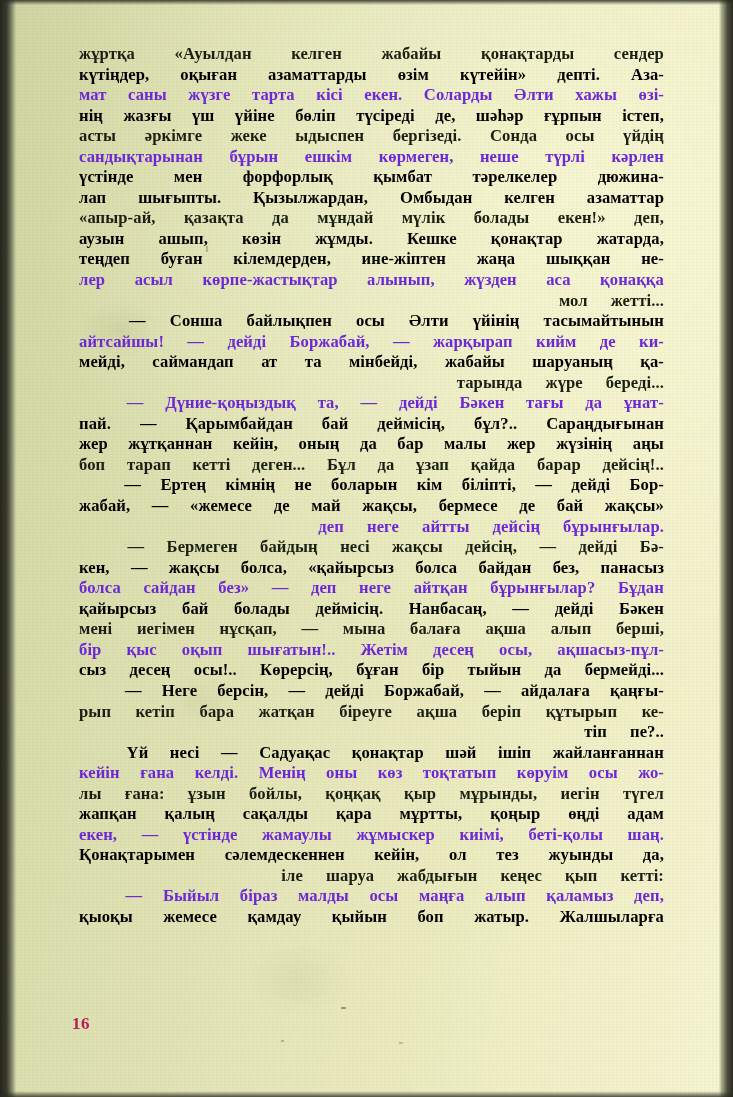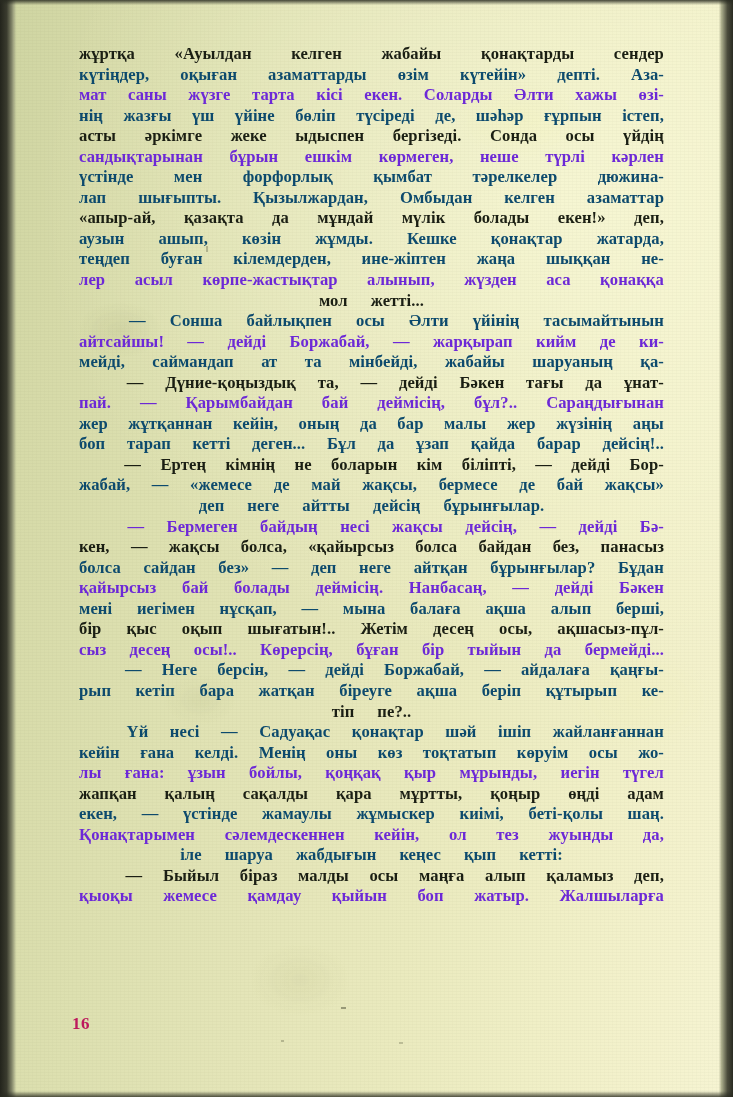--- a/index.html
+++ b/index.html
@@ -85,30 +85,30 @@
   .textblock {
     position: absolute;
     left: 79px;
     top: 44px;
     width: 585px;
   }
 
   .line {
     display: flex;
     white-space: pre;
-    color: #0c4a6e;
+    color: #000000;
     font-size: 16.6px;
     line-height: 20.55px;
     letter-spacing: 0.1px;
     font-weight: 600;
     text-rendering: optimizeLegibility;
   }
   
   .line.just { justify-content: space-between; }
-  .line.last { justify-content: center; }
+  .line.last { justify-content: flex-end; }
   .line .w { display: inline-block; }
   .line.last .w + .w { margin-left: 23px; }
 
   
   .line:nth-child(3n)   { color: #6d28d9; }
   .line:nth-child(4n+1) { color: #1a1e13; }
 
   
   .indent { display: inline-block; width: 26px; }
 
@@ -157,20 +157,21 @@
       <div class="line just"><span class="w">үстінде</span><span class="w">мен</span><span class="w">форфорлық</span><span class="w">қымбат</span><span class="w">тәрелкелер</span><span class="w">дюжина-</span></div>
       <div class="line just"><span class="w">лап</span><span class="w">шығыпты.</span><span class="w">Қызылжардан,</span><span class="w">Омбыдан</span><span class="w">келген</span><span class="w">азаматтар</span></div>
       <div class="line just"><span class="w">«апыр-ай,</span><span class="w">қазақта</span><span class="w">да</span><span class="w">мұндай</span><span class="w">мүлік</span><span class="w">болады</span><span class="w">екен!»</span><span class="w">деп,</span></div>
       <div class="line just"><span class="w">аузын</span><span class="w">ашып,</span><span class="w">көзін</span><span class="w">жұмды.</span><span class="w">Кешке</span><span class="w">қонақтар</span><span class="w">жатарда,</span></div>
       <div class="line just"><span class="w">теңдеп</span><span class="w">буған</span><span class="w">кілемдерден,</span><span class="w">ине-жіптен</span><span class="w">жаңа</span><span class="w">шыққан</span><span class="w">не-</span></div>
       <div class="line just"><span class="w">лер</span><span class="w">асыл</span><span class="w">көрпе-жастықтар</span><span class="w">алынып,</span><span class="w">жүзден</span><span class="w">аса</span><span class="w">қонаққа</span></div>
       <div class="line last"><span class="w">мол</span><span class="w">жетті...</span></div>
       <div class="line just"><span class="indent"></span><span class="w">—</span><span class="w">Сонша</span><span class="w">байлықпен</span><span class="w">осы</span><span class="w">Әлти</span><span class="w">үйінің</span><span class="w">тасымайтынын</span></div>
       <div class="line just"><span class="w">айтсайшы!</span><span class="w">—</span><span class="w">дейді</span><span class="w">Боржабай,</span><span class="w">—</span><span class="w">жарқырап</span><span class="w">кийм</span><span class="w">де</span><span class="w">ки-</span></div>
       <div class="line just"><span class="w">мейді,</span><span class="w">саймандап</span><span class="w">ат</span><span class="w">та</span><span class="w">мінбейді,</span><span class="w">жабайы</span><span class="w">шаруаның</span><span class="w">қа-</span></div>
+      <div class="line last"><span class="w">тарында</span><span class="w">жүре</span><span class="w">береді...</span></div>
       <div class="line just"><span class="indent"></span><span class="w">—</span><span class="w">Дүние-қоңыздық</span><span class="w">та,</span><span class="w">—</span><span class="w">дейді</span><span class="w">Бәкен</span><span class="w">тағы</span><span class="w">да</span><span class="w">ұнат-</span></div>
       <div class="line just"><span class="w">пай.</span><span class="w">—</span><span class="w">Қарымбайдан</span><span class="w">бай</span><span class="w">деймісің,</span><span class="w">бұл?..</span><span class="w">Сараңдығынан</span></div>
       <div class="line just"><span class="w">жер</span><span class="w">жұтқаннан</span><span class="w">кейін,</span><span class="w">оның</span><span class="w">да</span><span class="w">бар</span><span class="w">малы</span><span class="w">жер</span><span class="w">жүзінің</span><span class="w">аңы</span></div>
       <div class="line just"><span class="w">боп</span><span class="w">тарап</span><span class="w">кетті</span><span class="w">деген...</span><span class="w">Бұл</span><span class="w">да</span><span class="w">ұзап</span><span class="w">қайда</span><span class="w">барар</span><span class="w">дейсің!..</span></div>
       <div class="line just"><span class="indent"></span><span class="w">—</span><span class="w">Ертең</span><span class="w">кімнің</span><span class="w">не</span><span class="w">боларын</span><span class="w">кім</span><span class="w">біліпті,</span><span class="w">—</span><span class="w">дейді</span><span class="w">Бор-</span></div>
       <div class="line just"><span class="w">жабай,</span><span class="w">—</span><span class="w">«жемесе</span><span class="w">де</span><span class="w">май</span><span class="w">жақсы,</span><span class="w">бермесе</span><span class="w">де</span><span class="w">бай</span><span class="w">жақсы»</span></div>
       <div class="line last"><span class="w">деп</span><span class="w">неге</span><span class="w">айтты</span><span class="w">дейсің</span><span class="w">бұрынғылар.</span></div>
       <div class="line just"><span class="indent"></span><span class="w">—</span><span class="w">Бермеген</span><span class="w">байдың</span><span class="w">несі</span><span class="w">жақсы</span><span class="w">дейсің,</span><span class="w">—</span><span class="w">дейді</span><span class="w">Бә-</span></div>
       <div class="line just"><span class="w">кен,</span><span class="w">—</span><span class="w">жақсы</span><span class="w">болса,</span><span class="w">«қайырсыз</span><span class="w">болса</span><span class="w">байдан</span><span class="w">без,</span><span class="w">панасыз</span></div>
       <div class="line just"><span class="w">болса</span><span class="w">сайдан</span><span class="w">без»</span><span class="w">—</span><span class="w">деп</span><span class="w">неге</span><span class="w">айтқан</span><span class="w">бұрынғылар?</span><span class="w">Бұдан</span></div>

